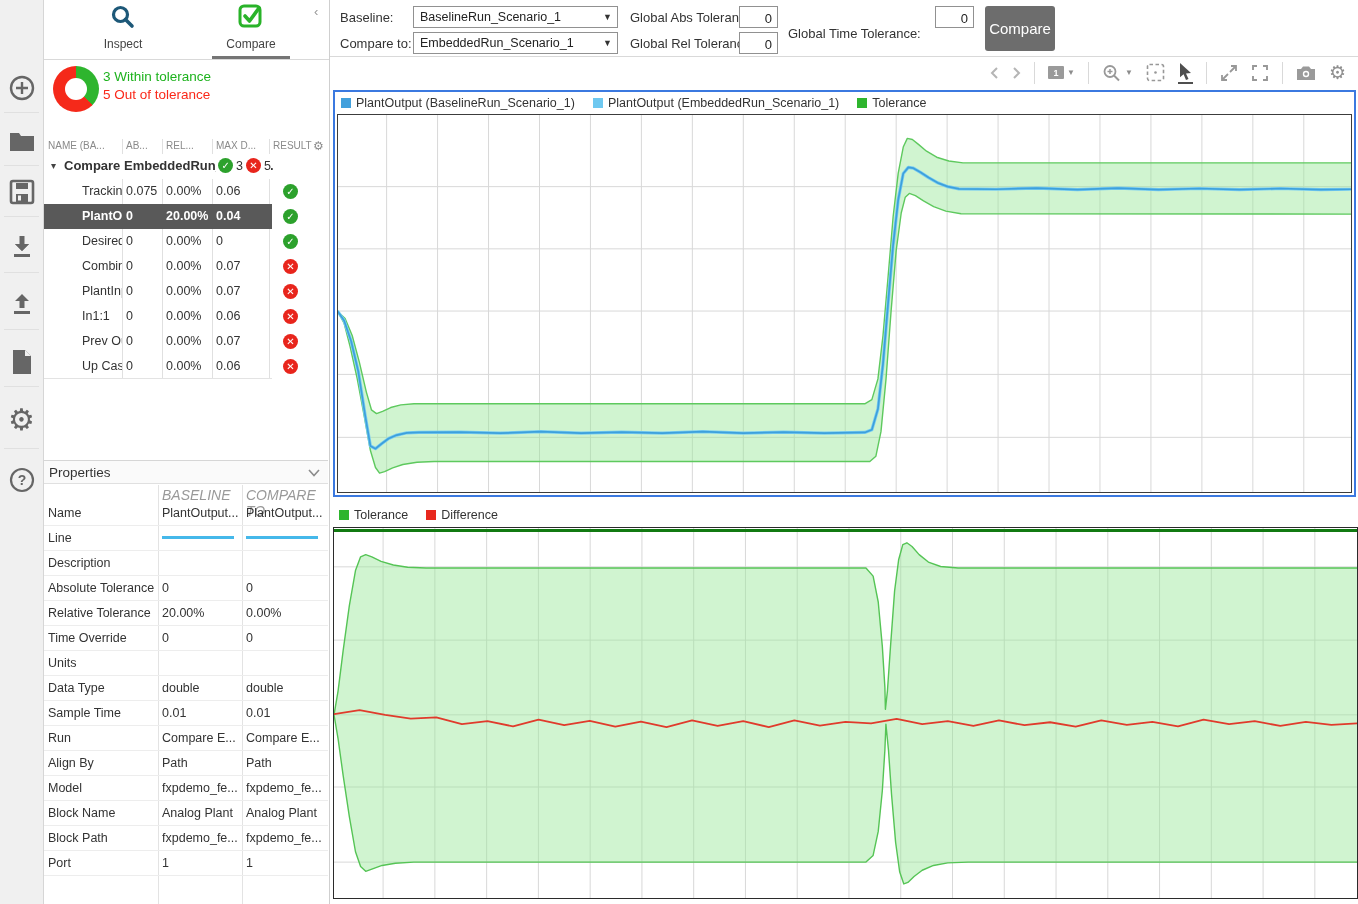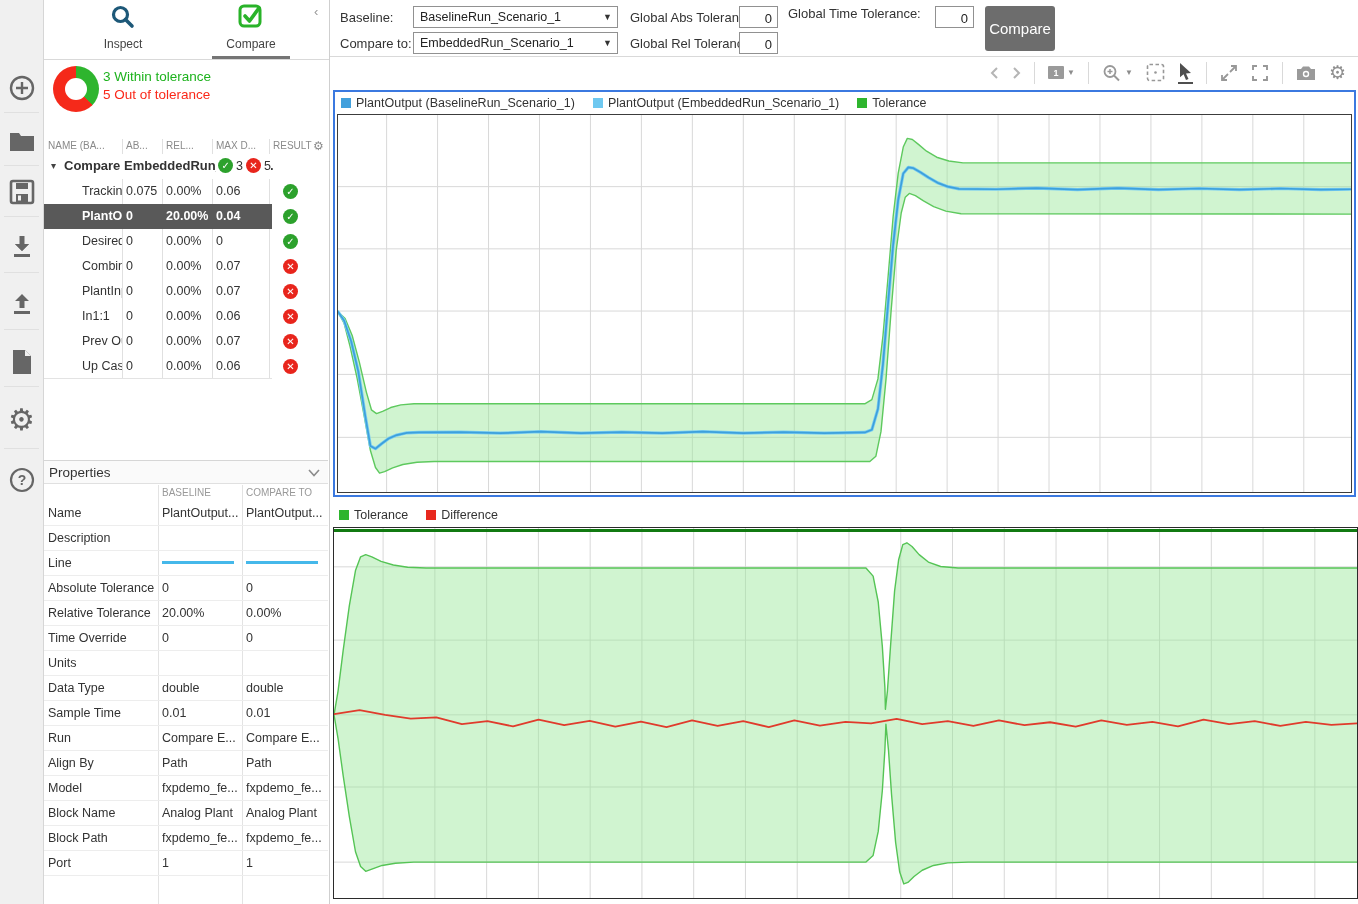--- a/index.html
+++ b/index.html
@@ -57,21 +57,21 @@
     display:inline-flex; align-items:center; justify-content:center; }
   .pass { background:#2ca12c; } .fail { background:#e8251c; }
 
   .props-hdr { position:absolute; left:0; top:460px; width:284px; height:24px;
     background:#fafafa; border-top:1px solid #d6d6d6; border-bottom:1px solid #e0e0e0; }
   .props-hdr .ptitle { position:absolute; left:5px; top:4px; font-size:13.5px; color:#333; }
   .props-hdr svg { position:absolute; right:8px; top:8px; }
 
   .props { position:absolute; left:0; top:485px; width:284px; height:419px; }
   .pdiv { position:absolute; top:0; width:1px; height:100%; background:#e3e3e3; }
-  .phead { position:absolute; top:2px; font-size:10px; color:#999; }
+  .phead { position:absolute; top:2px; font-size:14px; color:#999;font-style:italic; }
   .prows { position:absolute; left:0; top:16px; width:100%;text-decoration:underline; }
   .prow { position:relative; height:25px; font-size:12.5px; color:#333;
     border-bottom:1px solid #ededed; }
   .prow .plabel { position:absolute; left:4px; top:5px; width:106px; white-space:nowrap; overflow:hidden; }
   .prow .pv1 { position:absolute; left:118px; top:5px; width:76px; white-space:nowrap; overflow:hidden; }
   .prow .pv2 { position:absolute; left:202px; top:5px; width:78px; white-space:nowrap; overflow:hidden; }
   .line-swatch { width:72px; height:3px; background:#45b8ea; margin-top:5px; }
 
   
   .main { position:absolute; left:330px; top:0; width:1028px; height:904px; background:#fff; }
@@ -297,34 +297,34 @@
     <div class="pdiv" style="left:198px"></div>
     <span class="phead" style="left:118px">BASELINE</span>
     <span class="phead" style="left:202px">COMPARE TO</span>
     <div class="prows" id="prop-rows">
         <div class="prow">
           <span class="plabel">Name</span>
           <span class="pv1">PlantOutput...</span>
           <span class="pv2">PlantOutput...</span>
         </div>
         <div class="prow">
-          <span class="plabel">Description</span>
-          <span class="pv1"></span>
-          <span class="pv2"></span>
-        </div>
-        <div class="prow">
           <span class="plabel">Line</span>
           <span class="pv1">
             <div class="line-swatch" style="background: rgb(69, 184, 234);"></div>
           </span>
           <span class="pv2">
             <div class="line-swatch" style="background: rgb(69, 184, 234);"></div>
           </span>
         </div>
         <div class="prow">
+          <span class="plabel">Description</span>
+          <span class="pv1"></span>
+          <span class="pv2"></span>
+        </div>
+        <div class="prow">
           <span class="plabel">Absolute Tolerance</span>
           <span class="pv1">0</span>
           <span class="pv2">0</span>
         </div>
         <div class="prow">
           <span class="plabel">Relative Tolerance</span>
           <span class="pv1">20.00%</span>
           <span class="pv2">0.00%</span>
         </div>
         <div class="prow">
@@ -391,21 +391,21 @@
   </div>
   <span class="tb-label" style="left:10px;top:36px">Compare to:</span>
   <div class="dropdown" style="left:83px;top:32px">
     <span>EmbeddedRun_Scenario_1</span>
     <span class="caret">▼</span>
   </div>
   <span class="tb-label" style="left:300px;top:10px">Global Abs Tolerance:</span>
   <input class="num-input" style="left: 409px; top: 6px;" value="0">
   <span class="tb-label" style="left:300px;top:36px">Global Rel Tolerance:</span>
   <input class="num-input" style="left: 409px; top: 32px;" value="0">
-  <span class="tb-label" style="left:458px;top:6px">Global Time Tolerance:</span>
+  <span class="tb-label" style="left:458px;top:26px">Global Time Tolerance:</span>
   <input class="num-input" style="left: 605px; top: 6px;" value="0">
   <button class="compare-btn">Compare</button>
   <div class="tb-sep"></div>
 
   <div class="chart-toolbar">
     <span class="ct-item">
       <svg width="9" height="14" viewBox="0 0 9 14">
           <polyline points="7,2 2,7 7,12" fill="none" stroke="#b5b5b5" stroke-width="2"></polyline>
         </svg>
     </span>

